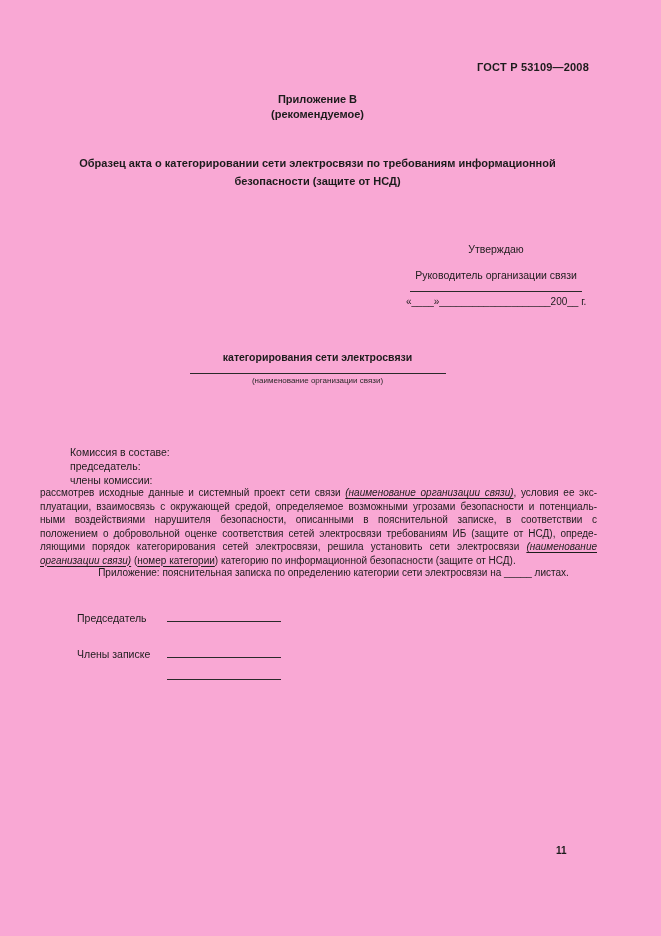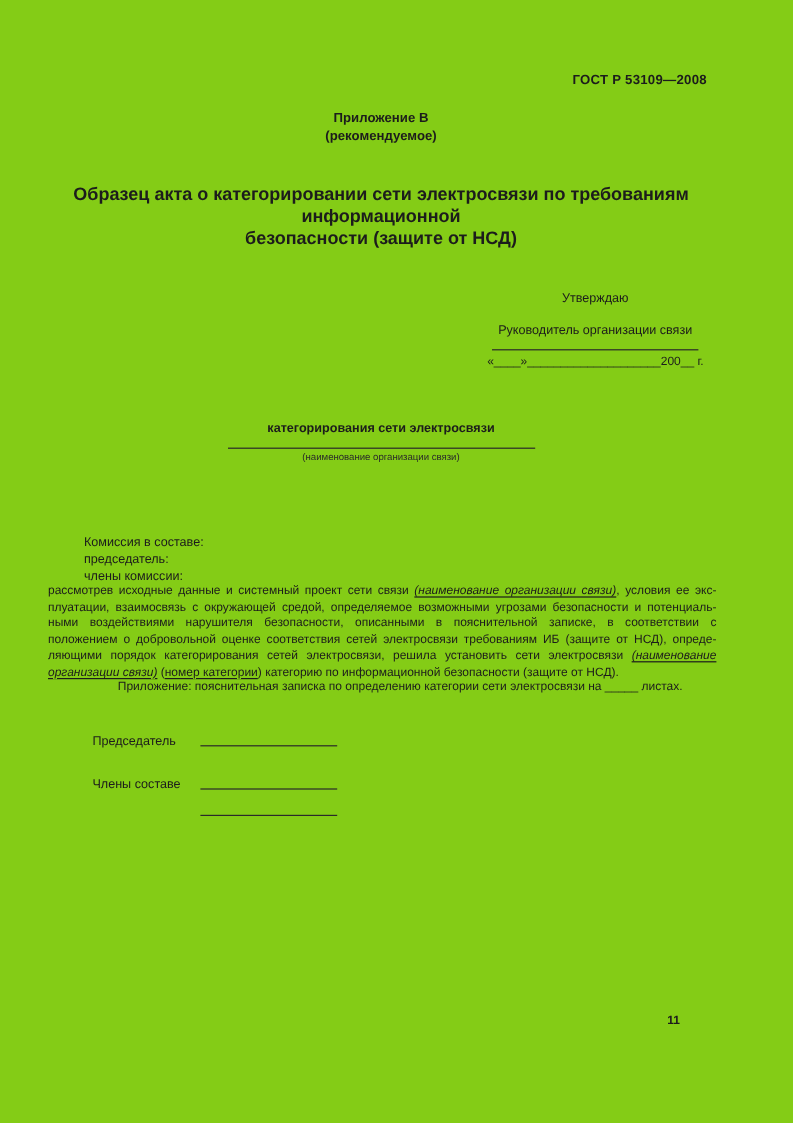--- a/index.html
+++ b/index.html
@@ -1,39 +1,39 @@
 <!DOCTYPE html>
 <html><head>
 <meta charset="utf-8">
 <style>
   * { margin:0; padding:0; box-sizing:border-box; }
   html,body { background:#ffffff; }
   .page {
     position:relative;
     width:661px; height:936px;
-    background:#84cc16;
+    background:#f9a8d4;
     color:#1c1c1c;
     font-family:"Liberation Sans", sans-serif;
     overflow:hidden;
   }
   .abs { position:absolute; }
 
   .doc-header {
     top:61px; right:72px;
     font-size:11px; font-weight:bold;
     letter-spacing:0.2px;
   }
   .appendix {
     top:92px; left:40px; width:555px;
     text-align:center; font-size:11px; font-weight:bold;
     line-height:15px;
   }
   .main-title {
     top:154px; left:40px; width:555px;
-    text-align:center; font-size:15px; font-weight:bold;
+    text-align:center; font-size:11px; font-weight:bold;
     line-height:18px;
   }
   .approval {
     top:243px; left:406px; width:180px;
     font-size:10.5px; line-height:13px;
     text-align:center;
   }
   .approval .approver { margin-top:13px; }
   .approval .sign-line { margin-top:9px; border-bottom:1px solid #2a2a2a; height:1px; width:172px; margin-left:auto; margin-right:auto; }
   .approval .date-line { margin-top:3px; font-size:10px; white-space:nowrap; text-align:right; }
@@ -123,19 +123,19 @@
     <div class="jline">положением о добровольной оценке соответствия сетей электросвязи требованиям ИБ (защите от НСД), опреде-</div>
     <div class="jline"><span>ляющими порядок категорирования сетей электросвязи, решила установить сети электросвязи </span><span class="emu">(наименование</span></div>
     <div class="lline"><span class="emu">организации связи)</span><span> (</span><span class="und">номер категории</span><span>) категорию по информационной безопасности (защите от НСД).</span></div>
   </div>
 
   <div class="abs attachment">Приложение: пояснительная записка по определению категории сети электросвязи на _____ листах.</div>
 
   <div class="abs sig-label chairman-label">Председатель</div>
   <div class="abs sig-line chairman-line"></div>
 
-  <div class="abs sig-label members-label">Члены составе</div>
+  <div class="abs sig-label members-label">Члены записке</div>
   <div class="abs sig-line members-line-1"></div>
   <div class="abs sig-line members-line-2"></div>
 
   <div class="abs page-number">11</div>
 
 </div>
 
 </body></html>

